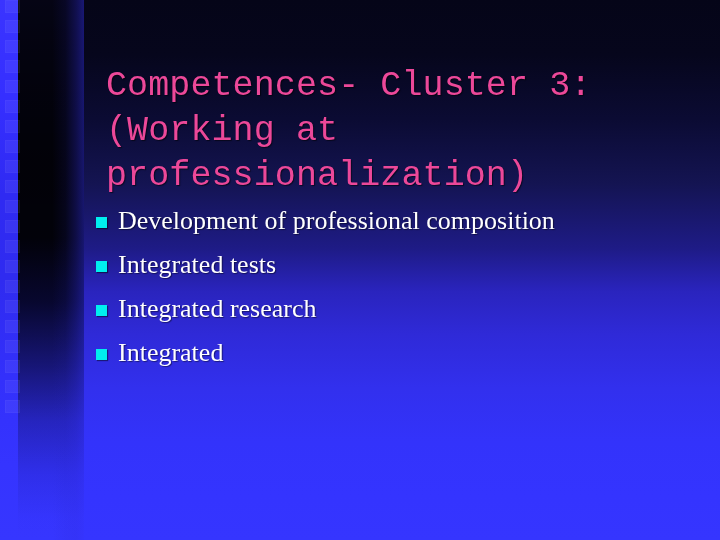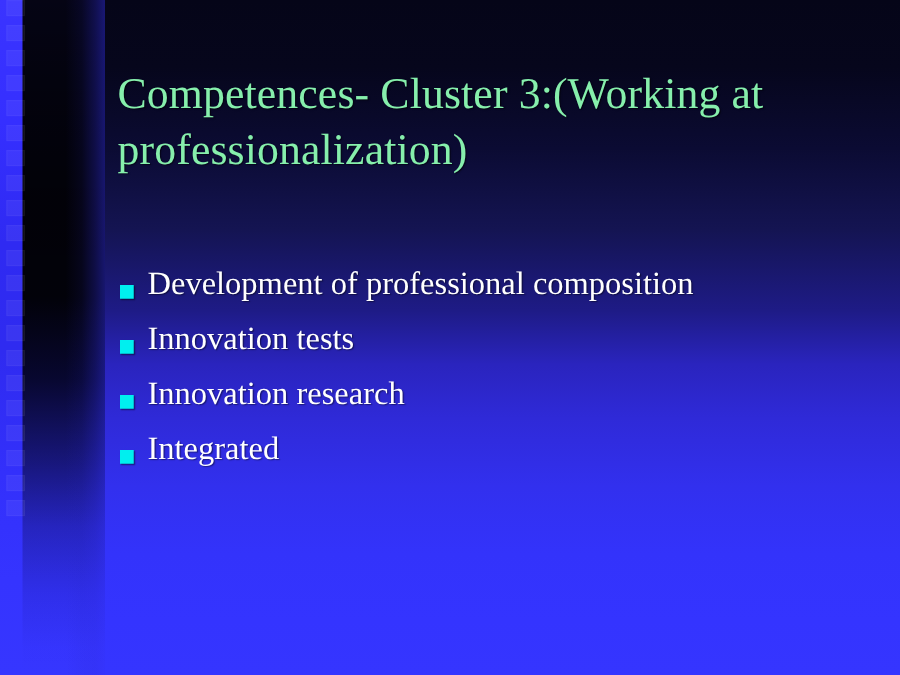--- a/index.html
+++ b/index.html
@@ -118,39 +118,40 @@
   }
 
   
   .title-block {
     position: absolute;
     left: 90px;
     top: 48px;
     width: 600px;
   }
   .title-text {
-    color: #86efac;
+    color: #ec4899;
     font-size: 35px;
     line-height: 45px;
     font-weight: normal;
-    margin: 4px;
+    margin: 16px;
     text-shadow: 1px 1px 1px rgba(0,0,0,0.55);
     letter-spacing: 0.1px;
+    font-family: Liberation Mono, monospace;
   }
 
   
   .body-block {
     position: absolute;
     left: 96px;
     top: 205px;
     width: 600px;
   }
   .bullet-row {
     display: flex;
-    align-items: center;
+    align-items: flex-start;
     height: 44px;
   }
   .bullet-marker {
     width: 11px;
     height: 11px;
     background: #00efef;
     margin-top: 12px;
     margin-right: 11px;
     flex: 0 0 auto;
     box-shadow: 1px 1px 1px rgba(0,0,0,0.45);
@@ -203,25 +204,25 @@
     <h1 class="title-text">Competences- Cluster 3:(Working at professionalization)</h1>
   </div>
 
   <div class="body-block" id="body-block">
       <div class="bullet-row">
         <span class="bullet-marker"></span>
         <span class="bullet-text">Development of professional composition</span>
       </div>
       <div class="bullet-row">
         <span class="bullet-marker"></span>
-        <span class="bullet-text">Innovation tests</span>
-      </div>
-      <div class="bullet-row">
-        <span class="bullet-marker"></span>
-        <span class="bullet-text">Innovation research</span>
+        <span class="bullet-text">Integrated tests</span>
+      </div>
+      <div class="bullet-row">
+        <span class="bullet-marker"></span>
+        <span class="bullet-text">Integrated research</span>
       </div>
       <div class="bullet-row">
         <span class="bullet-marker"></span>
         <span class="bullet-text">Integrated</span>
       </div>
     </div>
 
 </div>
 
 </body></html>

